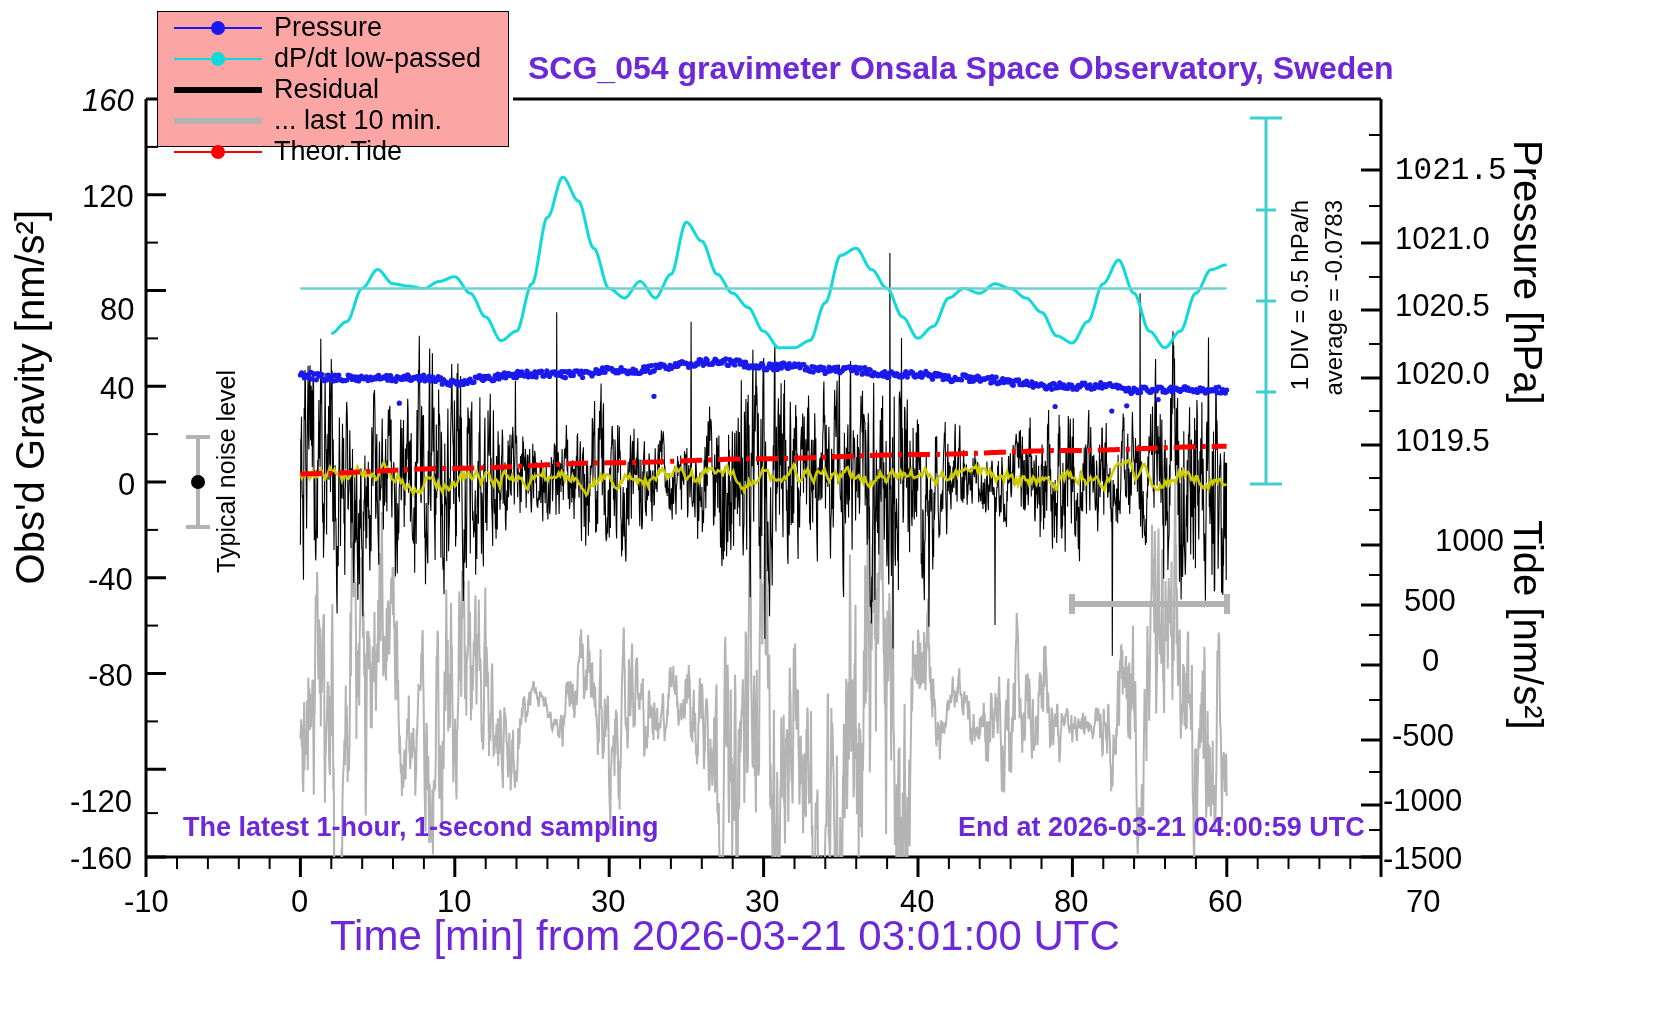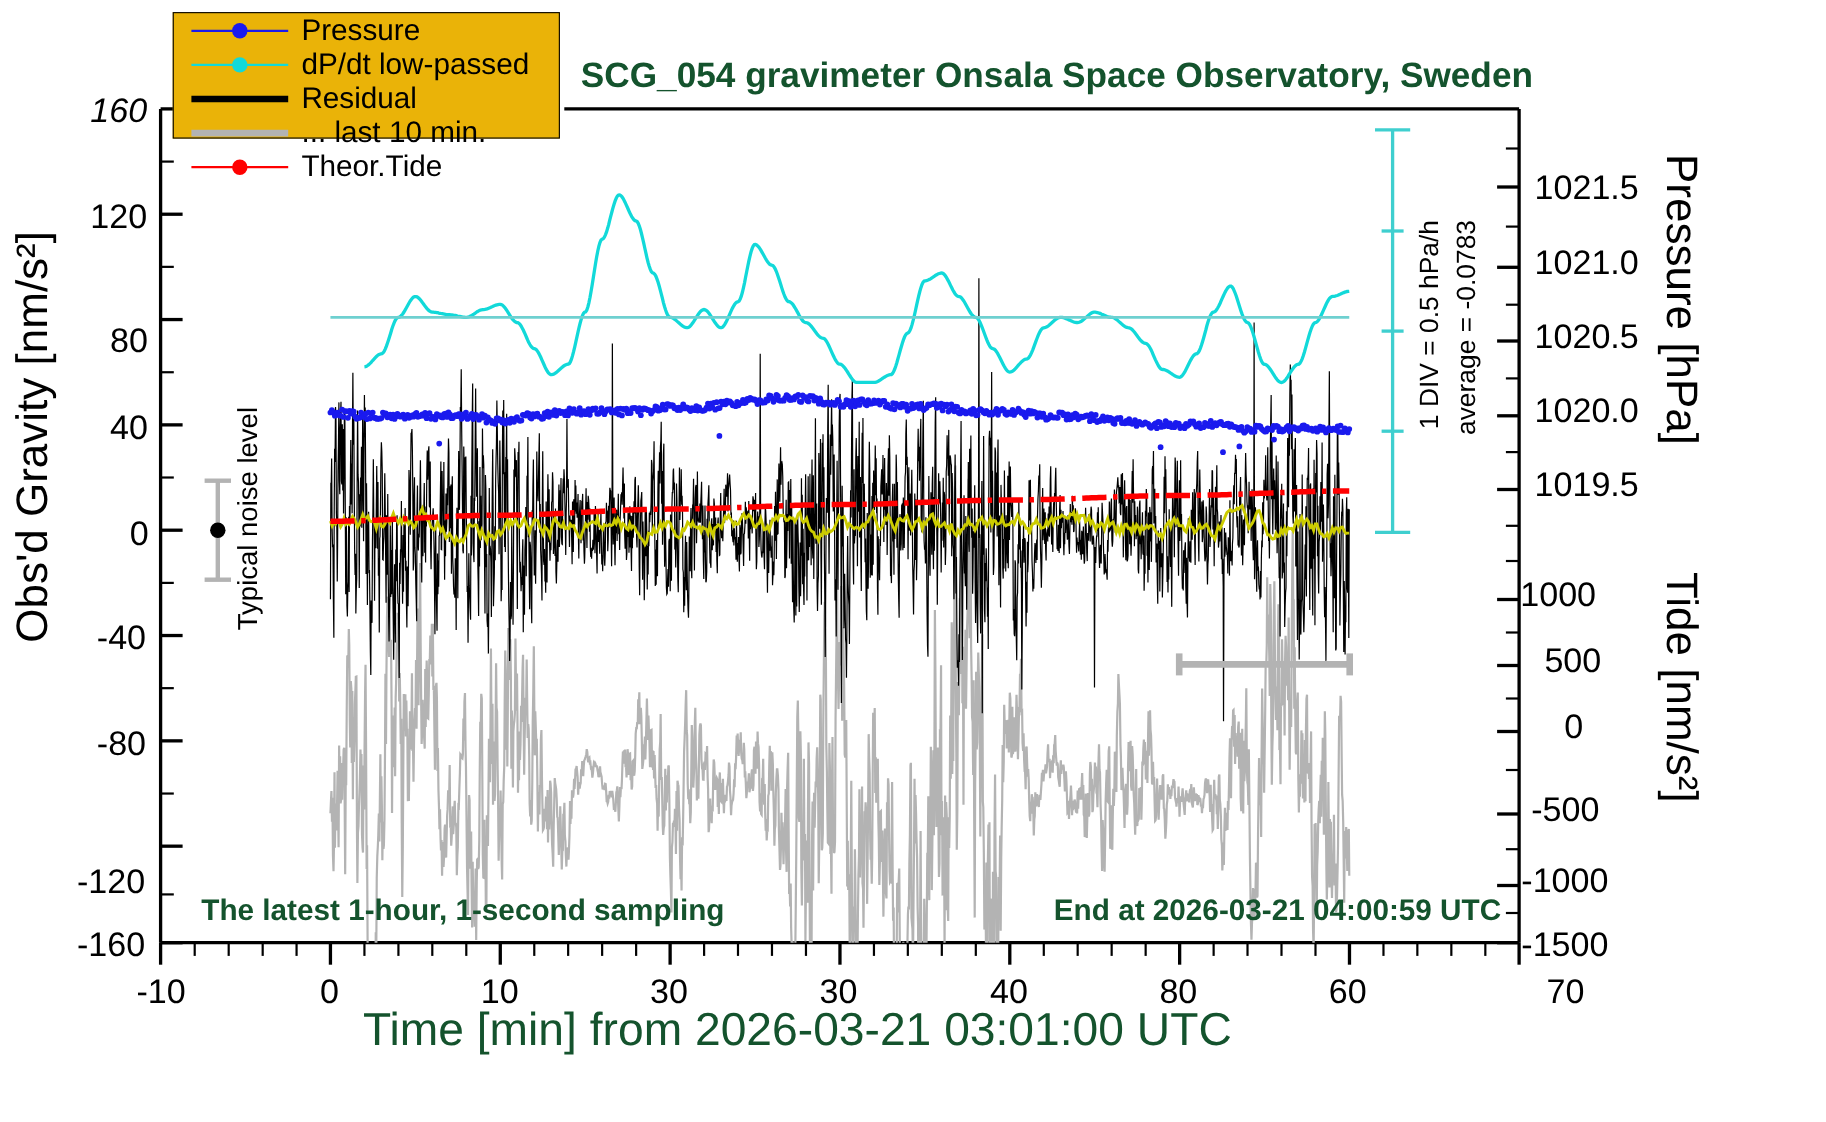--- a/index.html
+++ b/index.html
@@ -1,26 +1,26 @@
 <!DOCTYPE html>
 <html><head>
 <meta charset="utf-8">
 <style>
   html,body{margin:0;padding:0;background:#fff;}
   body{width:1660px;height:1020px;font-family:"Liberation Sans",sans-serif;overflow:hidden;}
   #root{position:relative;width:1660px;height:1020px;background:#ffffff;}
   .abs{position:absolute;}
-  .tx{white-space:nowrap;color:#14532d;}
+  .tx{white-space:nowrap;color:#6d28d9;}
   #plotwrap{position:absolute;left:0;top:0;width:1660px;height:1020px;}
   svg{display:block;}
   .axlabel{font-size:40px;font-weight:400;color:#000;}
   .ticklbl{font-size:31px;color:#000;}
   .bold{font-weight:bold;}
-  .legendbox{position:absolute;left:157px;top:11px;width:352px;height:115px;
-             background:#eab308;border:1.5px solid #000;box-sizing:border-box;z-index:40;}
+  .legendbox{position:absolute;left:157px;top:11px;width:352px;height:136px;
+             background:#fca5a5;border:1.5px solid #000;box-sizing:border-box;z-index:40;}
   .legrow{display:flex;align-items:center;height:31px;margin-left:14px;}
   .legsym{width:92px;height:28px;position:relative;}
   .legtext{font-size:27px;color:#000;margin-left:10px;white-space:nowrap;}
   .vert{writing-mode:vertical-rl;transform:rotate(180deg);white-space:nowrap;}
   .vert2{writing-mode:vertical-rl;white-space:nowrap;}
 </style>
 </head>
 <body>
 
 <div id="root">
@@ -908,27 +908,27 @@
   <div class="abs ticklbl tx" style="left:437px;top:884px;">10</div>
   <div class="abs ticklbl tx" style="left:591px;top:884px;">30</div>
   <div class="abs ticklbl tx" style="left:745px;top:884px;">30</div>
   <div class="abs ticklbl tx" style="left:900px;top:884px;">40</div>
   <div class="abs ticklbl tx" style="left:1054px;top:884px;">80</div>
   <div class="abs ticklbl tx" style="left:1208px;top:884px;">60</div>
   <div class="abs ticklbl tx" style="left:1363px;top:884px;margin-left:43px;">70</div>
 
   <div class="abs tx" style="left:330px;top:912px;font-size:42px;">Time [min] from 2026-03-21 03:01:00 UTC</div>
 
-  <div class="abs ticklbl tx" style="left:1395px;top:153px;">1021.5</div>
+  <div class="abs ticklbl tx" style="left:1395px;top:153px;font-family:Liberation Mono, monospace;">1021.5</div>
   <div class="abs ticklbl tx" style="left:1395px;top:221px;">1021.0</div>
   <div class="abs ticklbl tx" style="left:1395px;top:288px;">1020.5</div>
   <div class="abs ticklbl tx" style="left:1395px;top:356px;">1020.0</div>
   <div class="abs ticklbl tx" style="left:1395px;top:423px;">1019.5</div>
 
-  <div class="abs ticklbl tx" style="left:1382px;top:523px;">1000</div>
+  <div class="abs ticklbl tx" style="left:1435px;top:523px;">1000</div>
   <div class="abs ticklbl tx" style="left:1404px;top:583px;">500</div>
   <div class="abs ticklbl tx" style="left:1422px;top:643px;">0</div>
   <div class="abs ticklbl tx" style="left:1392px;top:718px;">-500</div>
   <div class="abs ticklbl tx" style="left:1383px;top:783px;">-1000</div>
   <div class="abs ticklbl tx" style="left:1383px;top:841px;">-1500</div>
 
   <div class="abs" style="left:1505px;top:140px;">
     <div class="vert2 axlabel">Pressure [hPa]</div>
   </div>
   <div class="abs" style="left:1505px;top:520px;">

